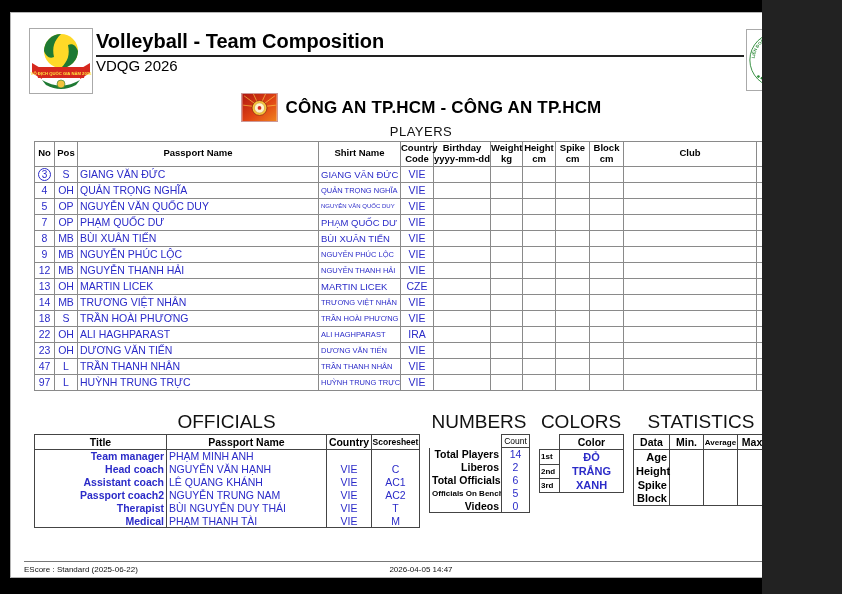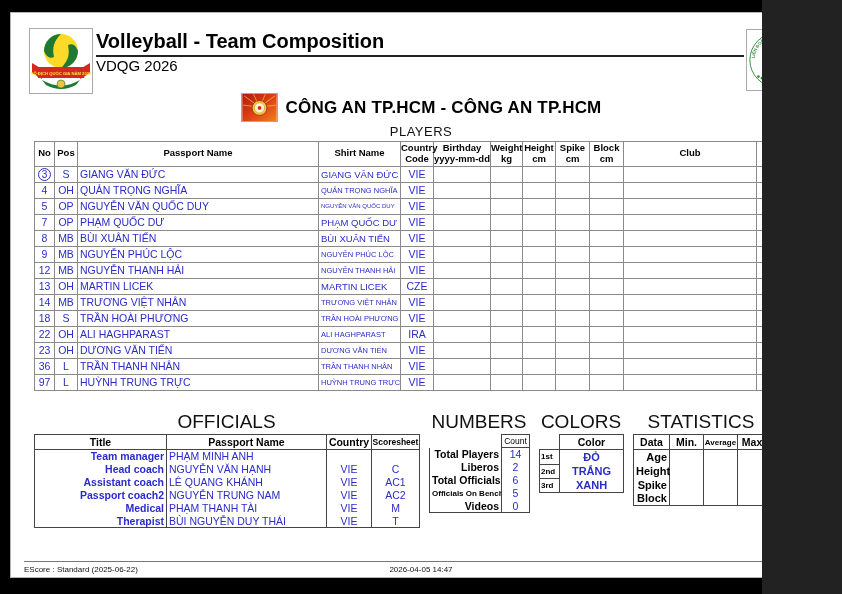--- a/index.html
+++ b/index.html
@@ -383,21 +383,21 @@
             <td class="c-country">VIE</td>
             <td class="c-empty"></td>
             <td class="c-empty"></td>
             <td class="c-empty"></td>
             <td class="c-empty"></td>
             <td class="c-empty"></td>
             <td class="c-empty"></td>
             <td class="c-empty"></td>
           </tr>
           <tr>
-            <td class="c-no">36</td>
+            <td class="c-no">47</td>
             <td class="c-pos">L</td>
             <td class="c-passport">TRẦN THANH NHÂN</td>
             <td class="c-shirt" style="font-size: 7.5px;">TRẦN THANH NHÂN</td>
             <td class="c-country">VIE</td>
             <td class="c-empty"></td>
             <td class="c-empty"></td>
             <td class="c-empty"></td>
             <td class="c-empty"></td>
             <td class="c-empty"></td>
             <td class="c-empty"></td>
@@ -456,30 +456,30 @@
               <td class="o-country">VIE</td>
               <td class="o-sheet">AC1</td>
             </tr>
             <tr>
               <td class="o-title">Passport coach2</td>
               <td class="o-pass">NGUYỄN TRUNG NAM</td>
               <td class="o-country">VIE</td>
               <td class="o-sheet">AC2</td>
             </tr>
             <tr>
+              <td class="o-title">Therapist</td>
+              <td class="o-pass">BÙI NGUYỄN DUY THÁI</td>
+              <td class="o-country">VIE</td>
+              <td class="o-sheet">T</td>
+            </tr>
+            <tr>
               <td class="o-title">Medical</td>
               <td class="o-pass">PHẠM THANH TÀI</td>
               <td class="o-country">VIE</td>
               <td class="o-sheet">M</td>
-            </tr>
-            <tr>
-              <td class="o-title">Therapist</td>
-              <td class="o-pass">BÙI NGUYỄN DUY THÁI</td>
-              <td class="o-country">VIE</td>
-              <td class="o-sheet">T</td>
             </tr>
           </tbody>
       </table>
     </div>
 
     <div class="section sec-numbers">
       <div class="sec-heading">NUMBERS</div>
       <table class="numbers-table">
         <colgroup>
             <col style="width:72px">

